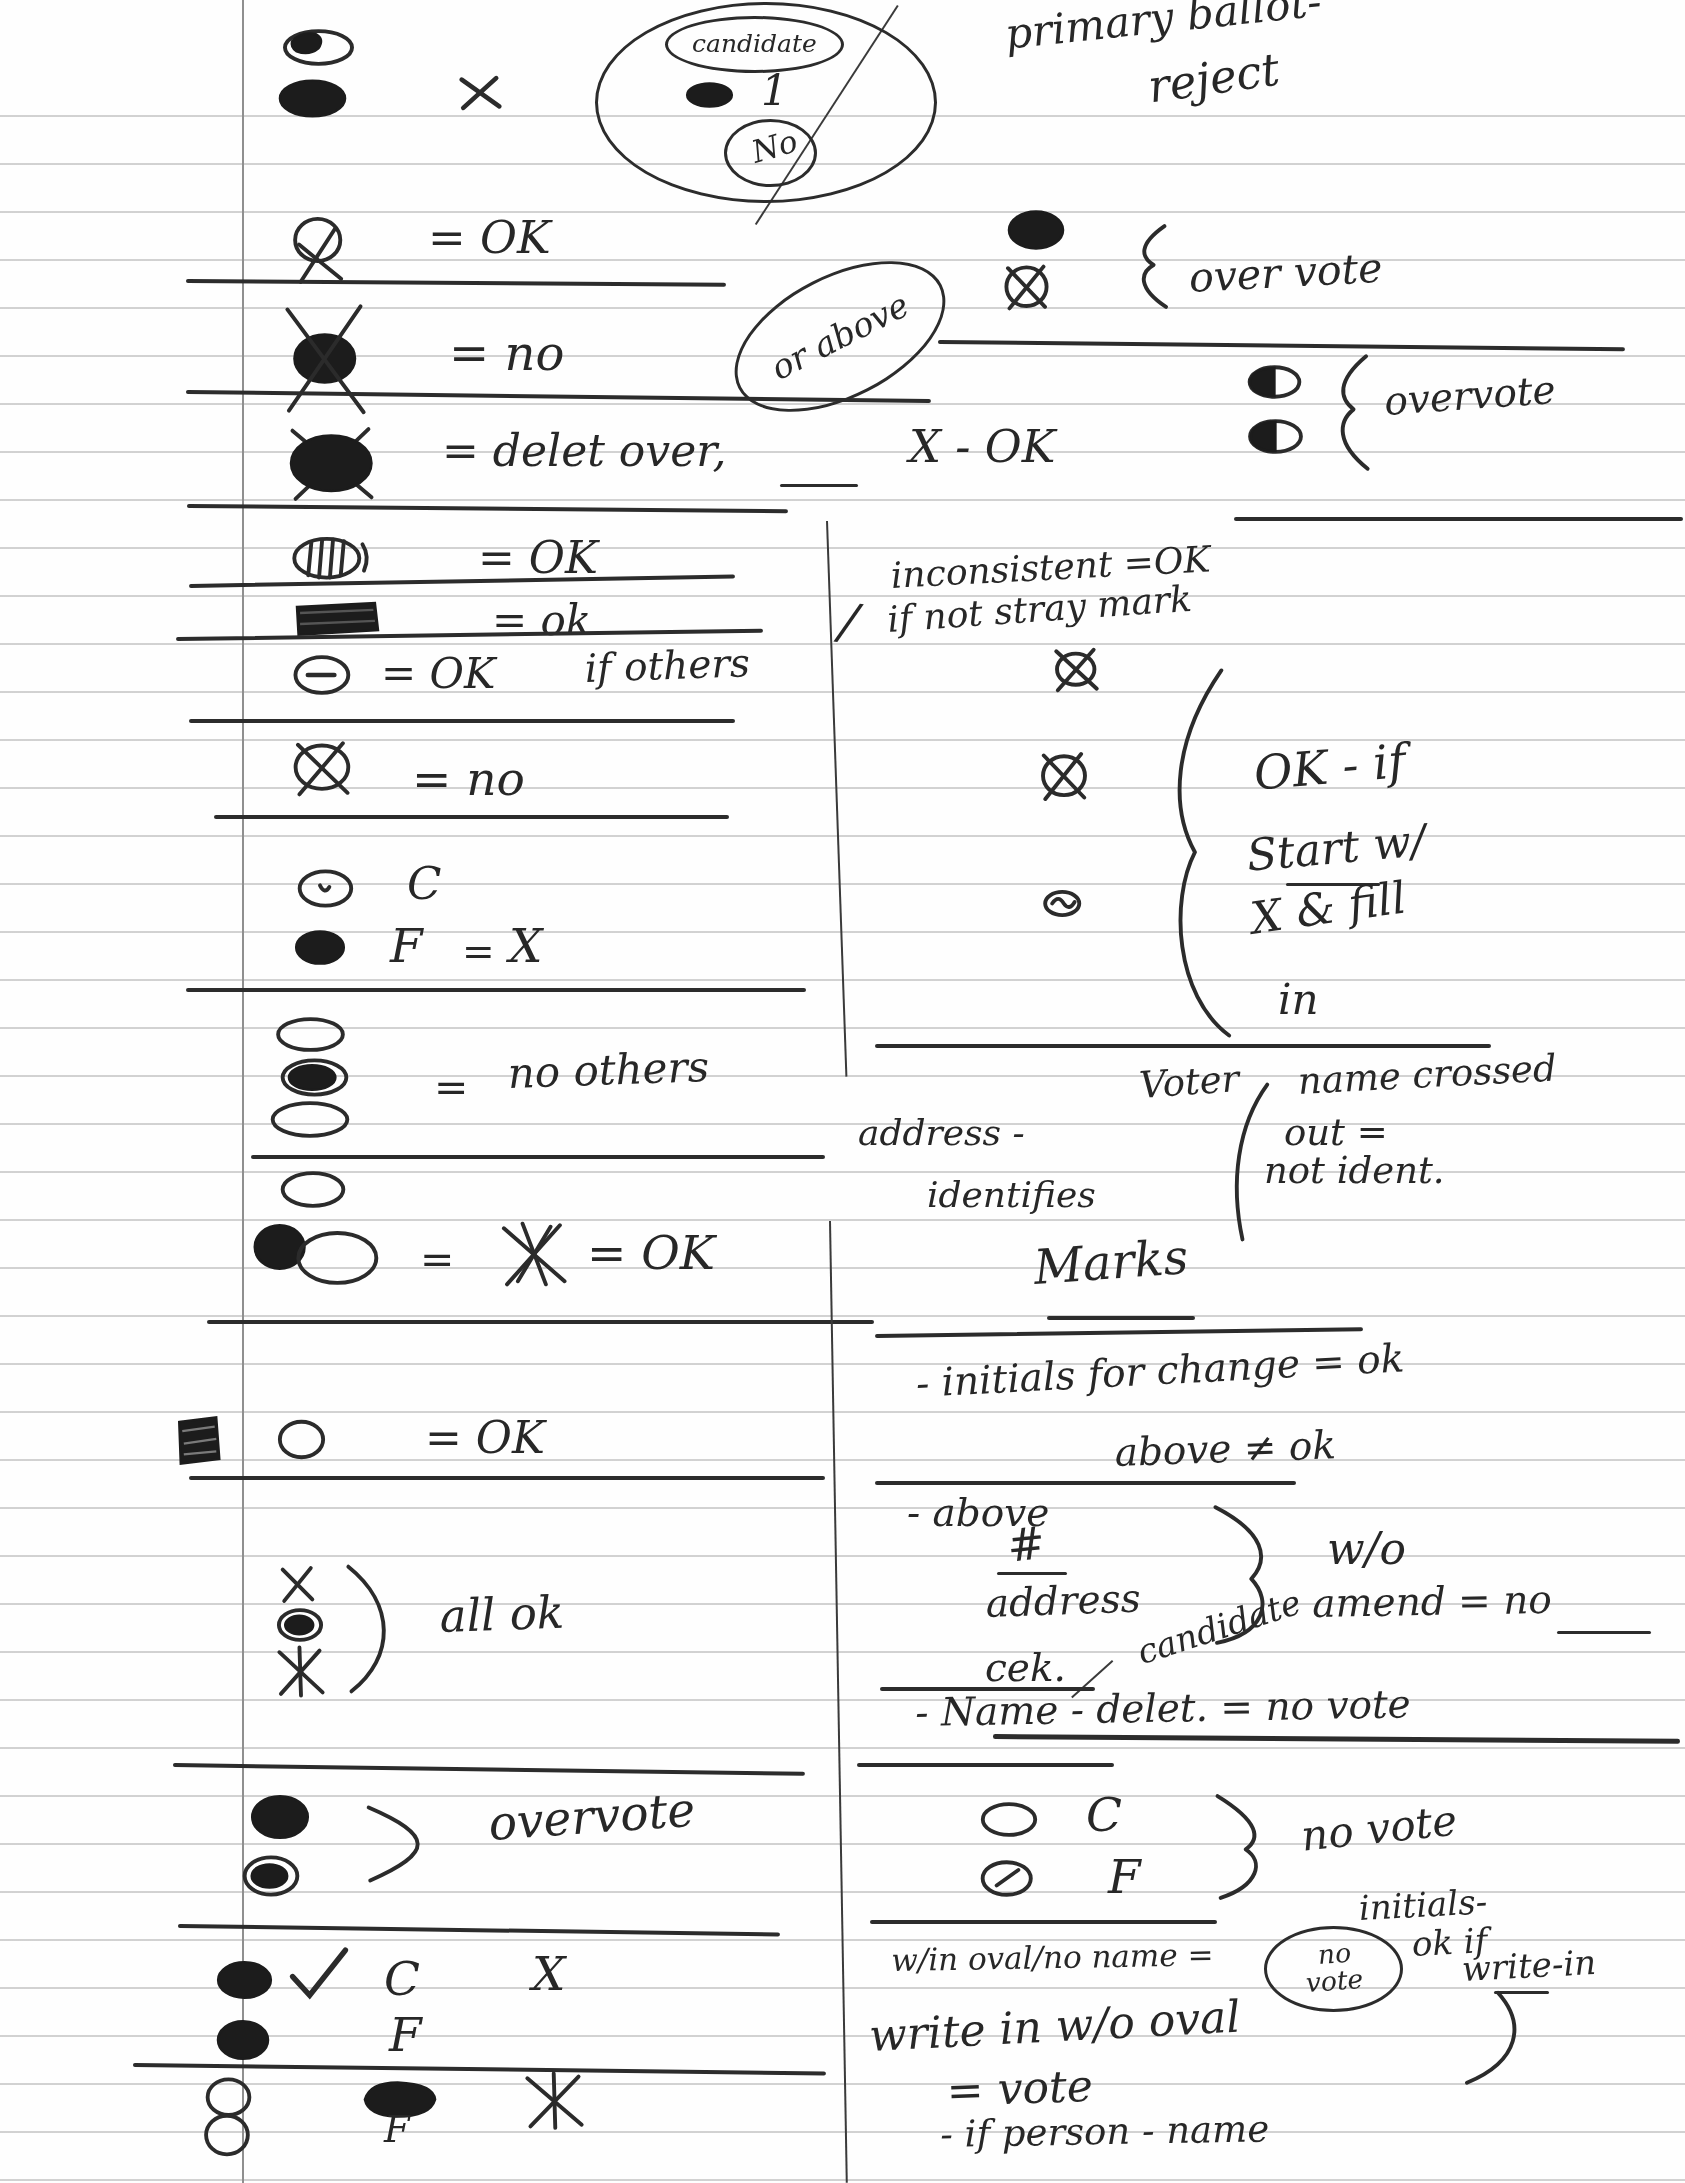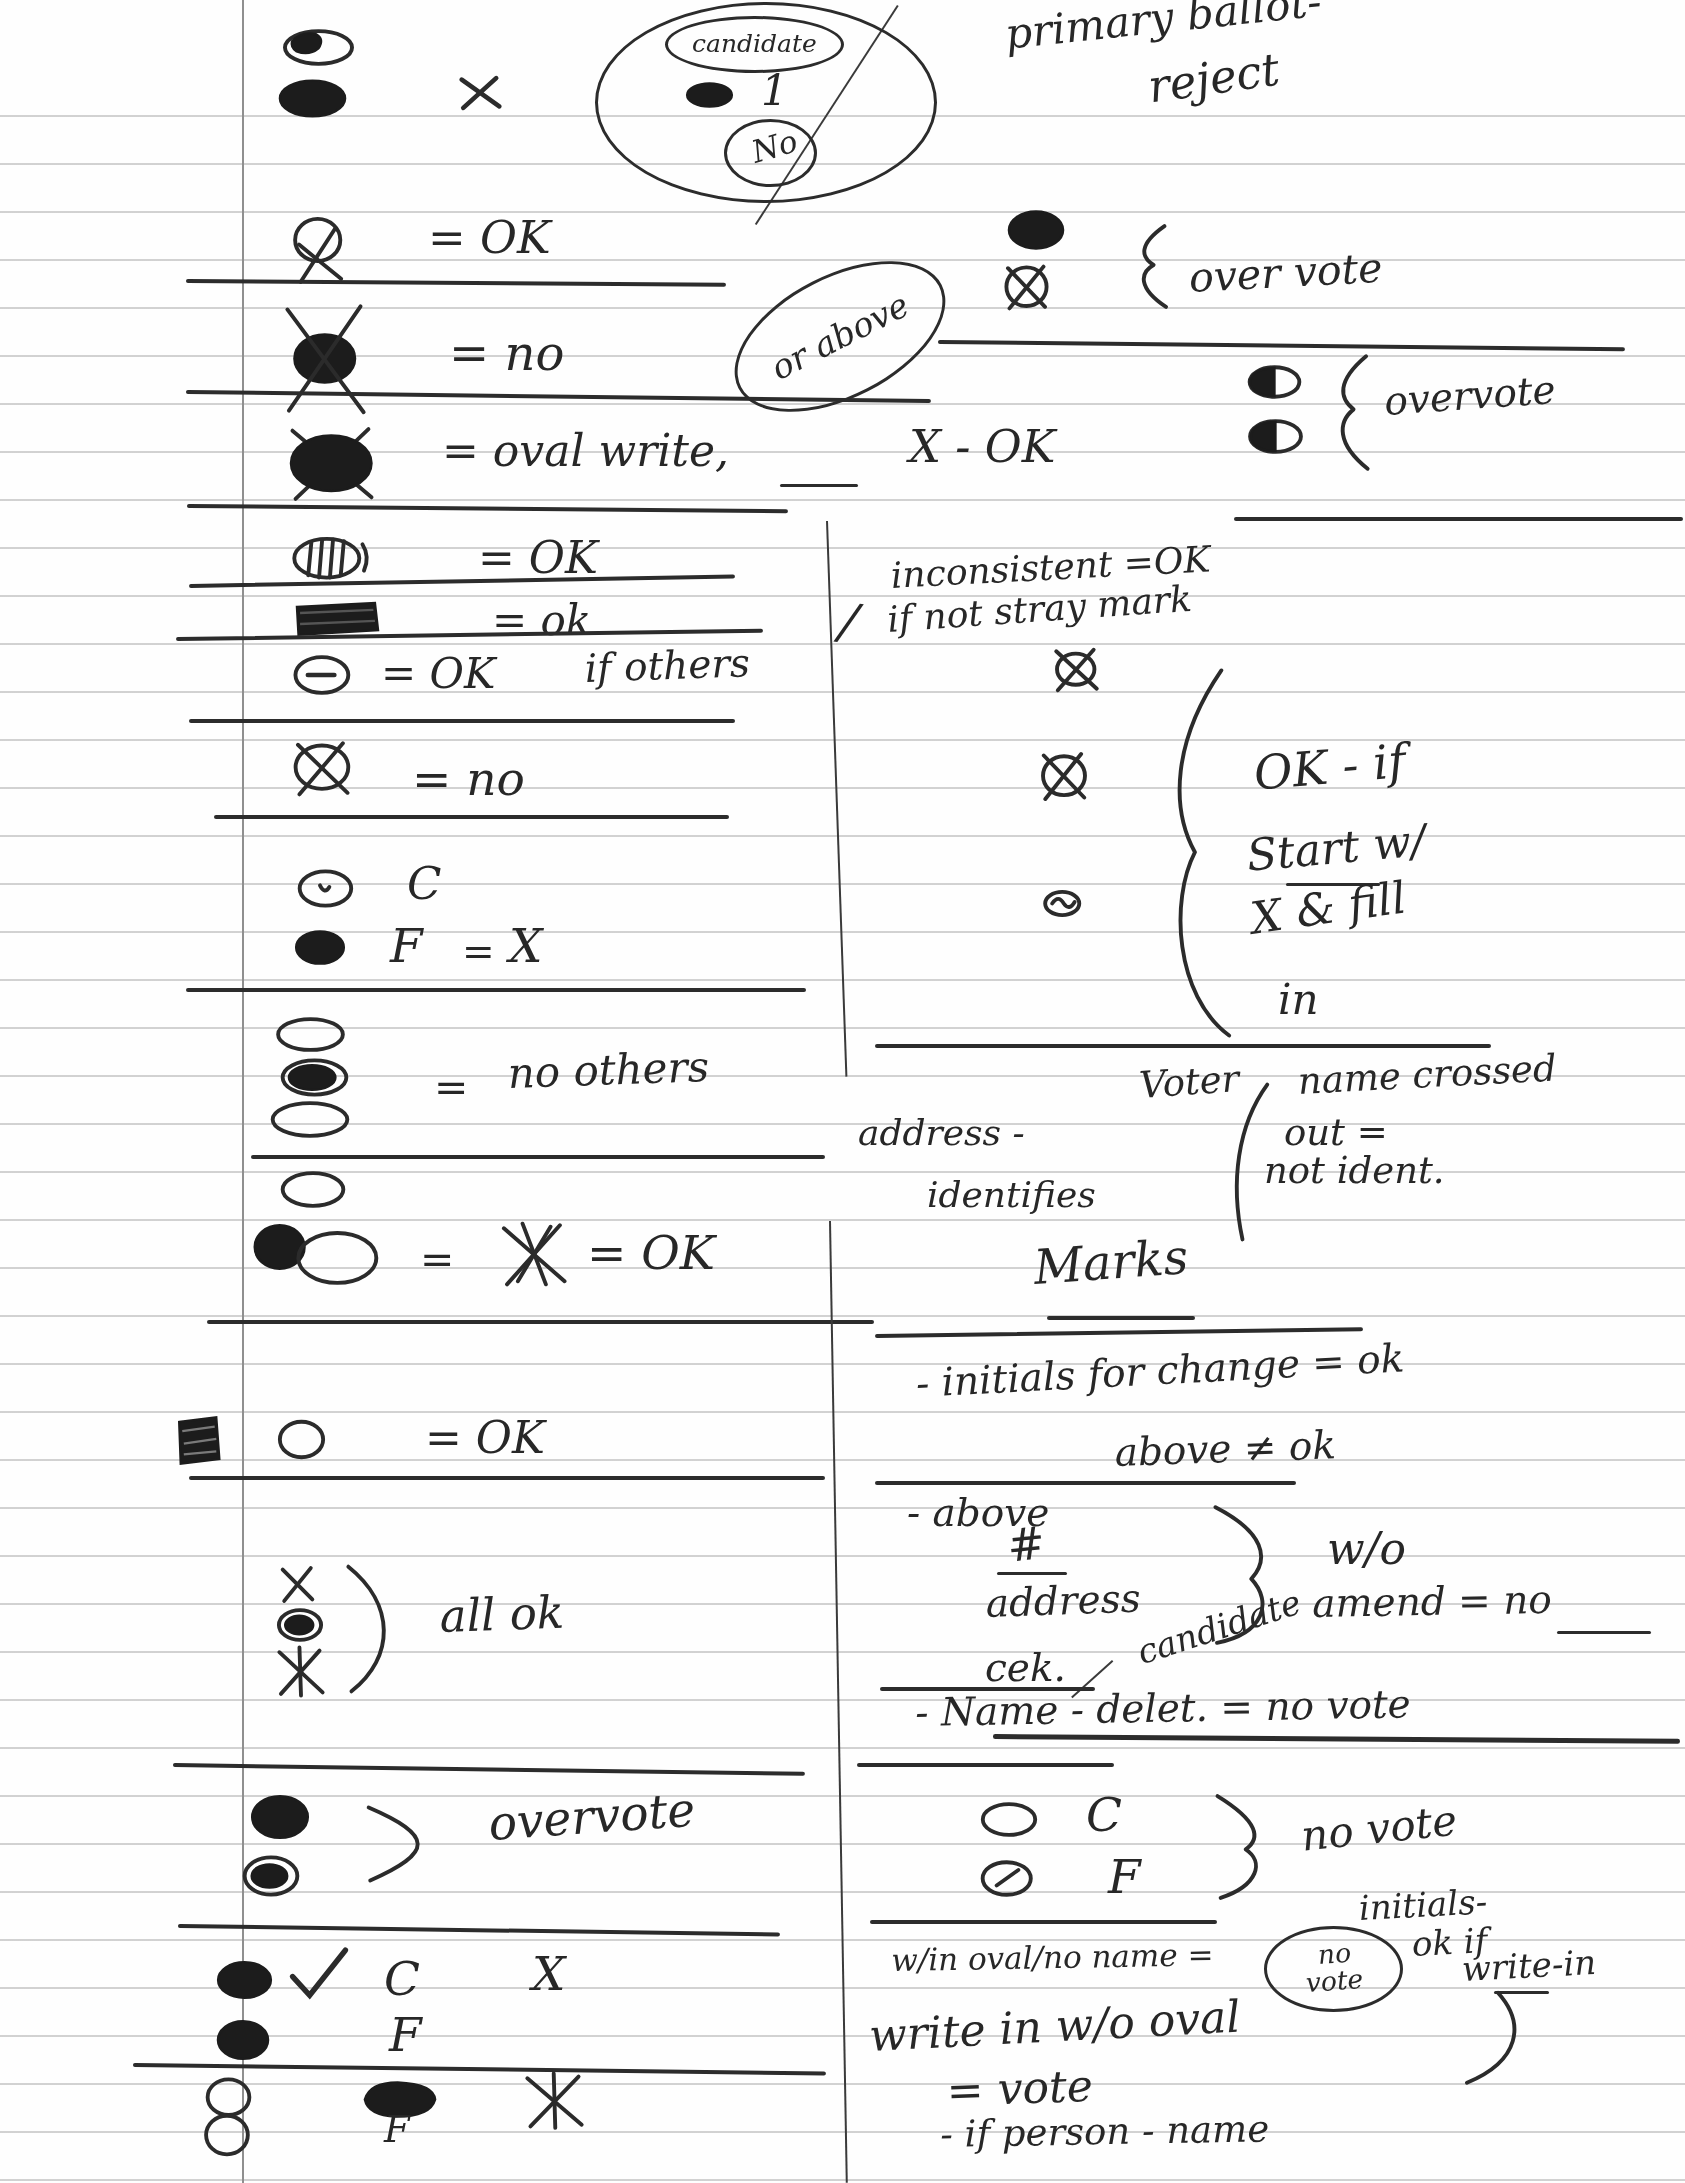--- a/index.html
+++ b/index.html
@@ -86,21 +86,21 @@
   <div class="ring" style="left:726px;top:275px;width:222px;height:117px;transform:rotate(-27deg);">
     <span class="hw" style="position:static;font-size:34px;">or above</span>
   </div>
   <div class="sep" style="left:186px;top:390px;width:745px;transform:rotate(0.7deg);"></div>
 
   <svg class="sym" style="left:278px;top:426px;" width="108" height="76" viewBox="0 0 138 98">
     <line class="o" x1="18" y1="6" x2="120" y2="92"></line>
     <line class="o" x1="116" y1="4" x2="22" y2="94"></line>
     <ellipse class="f" cx="68" cy="48" rx="52" ry="36"></ellipse>
   </svg>
-  <div class="hw" style="left:442px;top:428px;font-size:44px;">= oval write,</div>
+  <div class="hw" style="left:442px;top:428px;font-size:44px;">= delet over,</div>
   <div class="sep" style="left:780px;top:484px;width:78px;height:3.1px;"></div>
   <div class="hw" style="left:909px;top:423px;font-size:45px;">X - OK</div>
   <div class="sep" style="left:187px;top:504px;width:601px;transform:rotate(0.5deg);"></div>
 
   <svg class="sym" style="left:1005px;top:208px;" width="62" height="44" viewBox="0 0 80 56">
     <ellipse class="f" cx="40" cy="28" rx="35" ry="24"></ellipse>
   </svg>
   <svg class="sym" style="left:1000px;top:262px;" width="53" height="51" viewBox="0 0 68 66">
     <ellipse class="o" cx="34" cy="32" rx="26" ry="25"></ellipse>
     <line class="o" x1="10" y1="8" x2="58" y2="58"></line>

